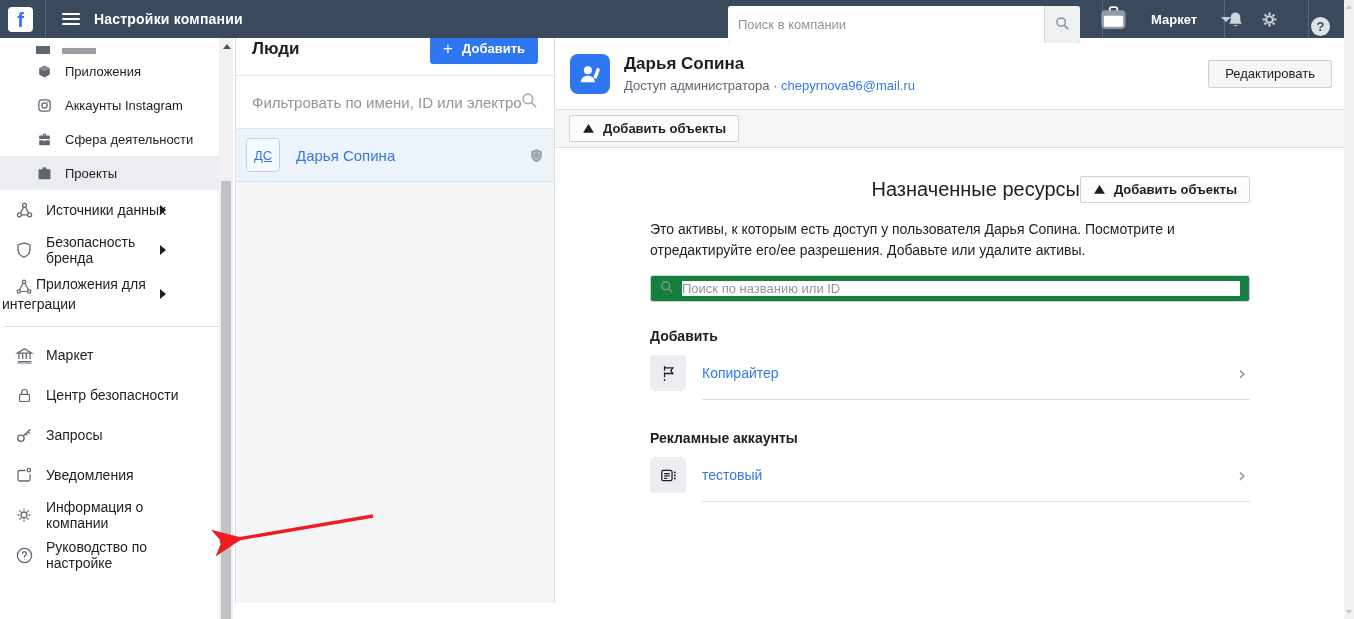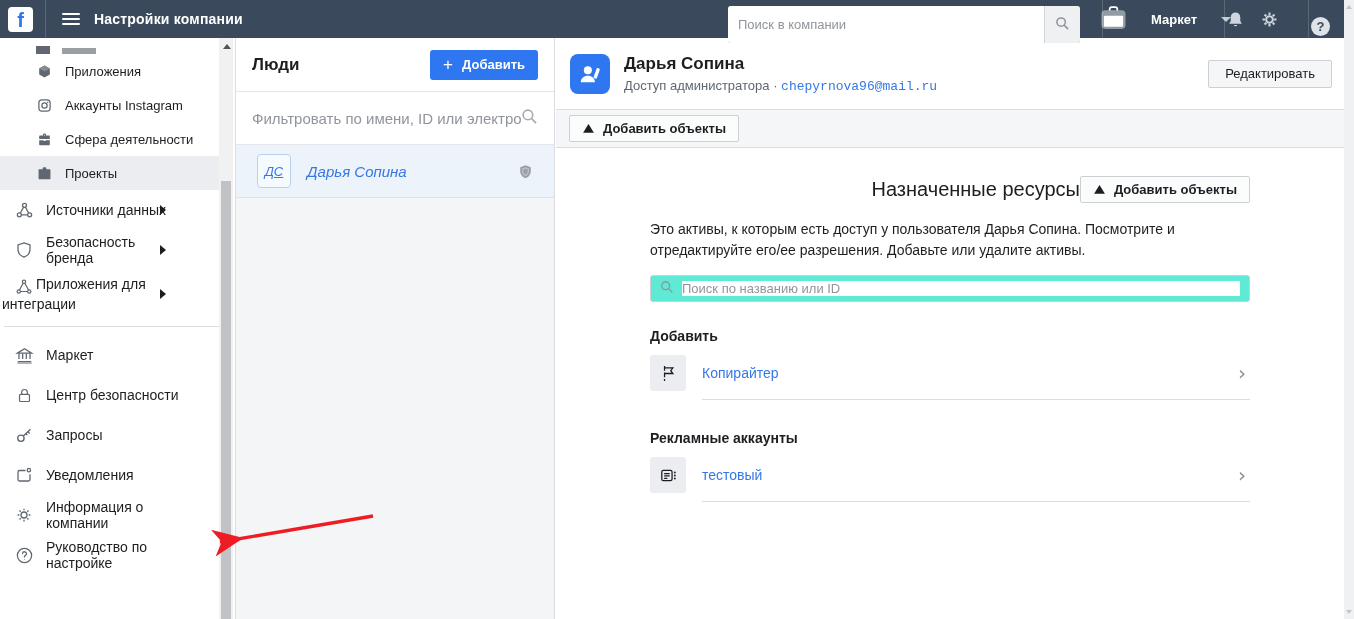--- a/index.html
+++ b/index.html
@@ -50,68 +50,68 @@
   .si-icon { width:22px; display:flex; justify-content:center; margin-right:11px; flex:none; }
   .sub-icon { width:16px; display:flex; justify-content:center; margin-right:13px; flex:none; }
   .expand-arrow { position:absolute; right:16px; width:0; height:0;
     border-top:5px solid transparent; border-bottom:5px solid transparent; border-left:6px solid #1c1e21; }
   .side-item.two-line { height:48px; display:block; padding:4px 26px 0 2px; }
   .side-item.two-line .si-icon { position:absolute; left:13px; top:8px; }
   .side-item.two-line .tl-text { display:block; text-indent:34px; line-height:20px; }
   .side-item.two-line .expand-arrow { top:19px; }
   .side-div { height:1px; background:#dadde1; margin:8px 16px 8px 4px; }
   
-  .people { position:absolute; left:235px; top:38px; width:320px; height:581px;
+  .people { position:absolute; left:235px; top:22px; width:320px; height:581px;
     background:#fff; border-left:1px solid #dadde1; border-right:1px solid #dadde1;
     display:flex; flex-direction:column; }
   .pp-header { height:54px; display:flex; align-items:center; justify-content:space-between;
     padding:0 16px; border-bottom:1px solid #e4e6e9; }
   .pp-title { font-size:17px; font-weight:bold; }
   .btn-blue { background:#2e77f0; color:#fff; border:none; border-radius:3px; height:30px;
     padding:0 13px; font-size:13px; font-weight:bold; font-family:inherit; cursor:pointer;
     display:flex; align-items:center; }
   .btn-blue .plus { font-weight:400; font-size:17px; margin-right:9px; line-height:1; }
   .pp-filter { height:53px; display:flex; align-items:center; padding:0 16px;
     border-bottom:1px solid #e4e6e9; }
   .pp-filter input { flex:1; border:none; outline:none; font-size:15px; font-family:inherit; color:#1c1e21; }
   .pp-filter input::placeholder { color:#90949c; }
-  .pp-person { height:53px; display:flex; align-items:center; padding:0 21px;
-    background:#edf3fb; border-bottom:1px solid #dde3ea; cursor:pointer;font-style:italic; }
+  .pp-person { height:53px; display:flex; align-items:center; padding:0 10px;
+    background:#edf3fb; border-bottom:1px solid #dde3ea; cursor:pointer; }
   .pp-avatar { width:34px; height:34px; border:1px solid #b9d0ef; background:#f5faff; border-radius:4px;
     color:#3578e5; font-size:13px; display:flex; align-items:center; justify-content:center;
     text-decoration:underline; flex:none; }
   .pp-name { margin-left:16px; font-size:15px; color:#3578e5; }
   .pp-badge { margin-left:auto; display:flex; }
   .pp-rest { flex:1; background:#f4f5f7; }
   
   .main { position:absolute; left:556px; top:38px; width:798px; height:581px; background:#fff; }
   .m-header { height:72px; display:flex; align-items:center; padding:0 22px 0 14px;
     border-bottom:1px solid #dadde1; }
   .m-avatar { width:40px; height:40px; border-radius:8px; background:#2e77f0; flex:none;
     display:flex; align-items:center; justify-content:center; }
   .m-id { margin-left:14px; }
   .m-name { font-size:17px; font-weight:bold; }
   .m-sub { margin-top:4px; font-size:13px; color:#606770; }
-  .m-sub a { color:#3578e5; text-decoration:none; cursor:pointer;font-family:Liberation Mono, monospace; }
+  .m-sub a { color:#3578e5; text-decoration:none; cursor:pointer; }
   .btn-gray { background:#f5f6f7; border:1px solid #ccd0d5; border-radius:2px; height:28px;
     padding:0 16px; font-size:13px; font-family:inherit; color:#1c1e21; cursor:pointer; }
   .m-edit { margin-left:auto; }
   .m-toolbar { height:38px; background:#f5f6f7; border-bottom:1px solid #dadde1;
     display:flex; align-items:center; padding-left:13px; }
   .btn-assets { background:#fbfcfc; border:1px solid #ccd0d5; border-radius:2px; height:27px;
     padding:0 12px; font-size:13px; font-weight:bold; font-family:inherit; color:#1c1e21;
     cursor:pointer; display:flex; align-items:center; }
   .btn-assets svg { margin-right:8px; }
   .m-content { padding-left:94px; padding-top:28px; width:700px; }
   .mc-inner { width:600px; }
   .mc-head-row { display:flex; align-items:center; justify-content:flex-end; }
   .mc-title { font-size:20px; font-weight:500; }
   .mc-desc { margin-top:16px; font-size:14px; line-height:21px; width:558px; color:#1c1e21; }
   .mc-search { margin-top:14px; height:27px; border:1px solid #ccd0d5; border-radius:3px;
-    display:flex; align-items:center; padding:0 9px; background:#5eead4; }
+    display:flex; align-items:center; padding:0 9px; background:#15803d; }
   .mc-search input { flex:1; border:none; outline:none; font-size:13px; font-family:inherit;
     margin-left:8px; color:#1c1e21; }
   .mc-search input::placeholder { color:#90949c; }
   .sec-title { margin-top:26px; font-size:14px; font-weight:bold; }
   .asset-row { margin-top:11px; display:flex; align-items:center; cursor:pointer; }
   .asset-icon { width:36px; height:36px; background:#ebedf0; border-radius:3px; flex:none;
     display:flex; align-items:center; justify-content:center; }
   .asset-name { margin-left:16px; font-size:14px; color:#3578e5; }
   .asset-chev { margin-left:auto; color:#90949c; font-size:20px; line-height:1;
     padding-right:4px; font-family:"DejaVu Sans",sans-serif; }

